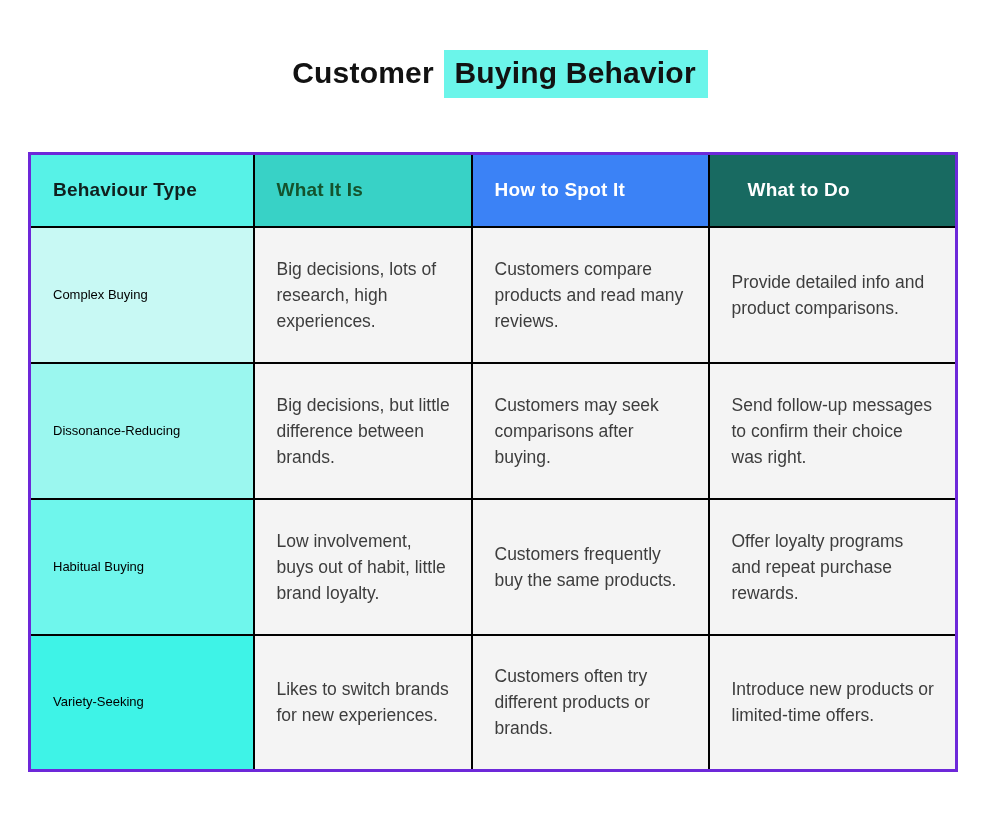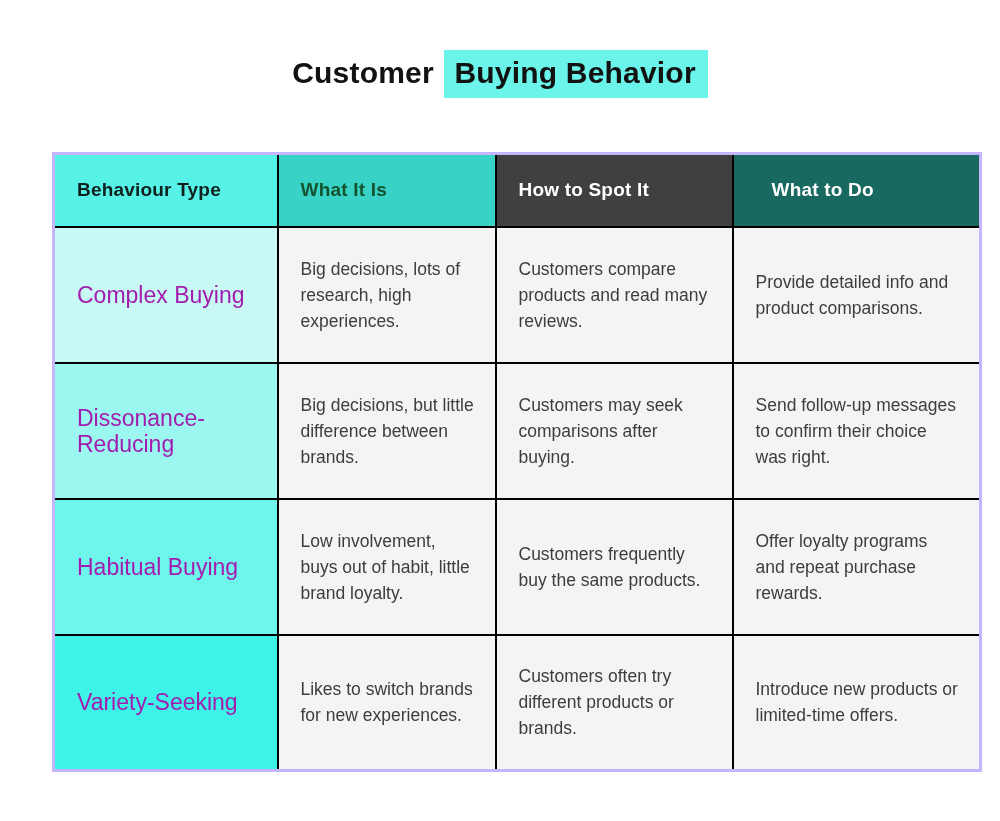--- a/index.html
+++ b/index.html
@@ -25,26 +25,26 @@
   }
   .title .hl {
     display: inline-block;
     background: #6BF5EA;
     padding: 0 12px 2px 10px;
     margin-left: 2px;
   }
 
   table.behavior-table {
     position: absolute;
-    left: 52px;
+    left: 28px;
     top: 152px;
     width: 927px;
     border-collapse: collapse;
     table-layout: fixed;
-    border: 3px solid #c4b5fd;
+    border: 3px solid #6d28d9;
   }
   col.c1 { width: 224px; }
   col.c2 { width: 218px; }
   col.c3 { width: 237px; }
   col.c4 { width: 248px; }
 
   th, td {
     border: 2px solid #000000;
     vertical-align: middle;
     text-align: left;
@@ -52,34 +52,34 @@
   }
 
   thead th {
     height: 73px;
     font-size: 19px;
     font-weight: 700;
     letter-spacing: 0.2px;
   }
   th.h1 { background: #57F2E7; color: #10201e; }
   th.h2 { background: #38D2C6; color: #14532d; }
-  th.h3 { background: #404040; color: #ffffff; }
+  th.h3 { background: #3b82f6; color: #ffffff; }
   th.h4 { background: #186A61; color: #ffffff; padding-left: 38px; }
 
   tbody td {
     height: 136px;
     background: #F4F4F4;
     font-size: 17.5px;
     font-weight: 400;
     color: #3d3d3d;
     line-height: 26px;
   }
   tbody td.type-cell {
-    color: #a21caf;
-    font-size: 23px;
+    color: #000000;
+    font-size: 13px;
   }
   tr.r1 td.type-cell { background: #C8F9F4; }
   tr.r2 td.type-cell { background: #9BF7EF; }
   tr.r3 td.type-cell { background: #6FF6EC; margin-top: 40px; }
   tr.r4 td.type-cell { background: #3EF3E7; }
 </style>
 </head>
 <body>
 
 <div class="page">

